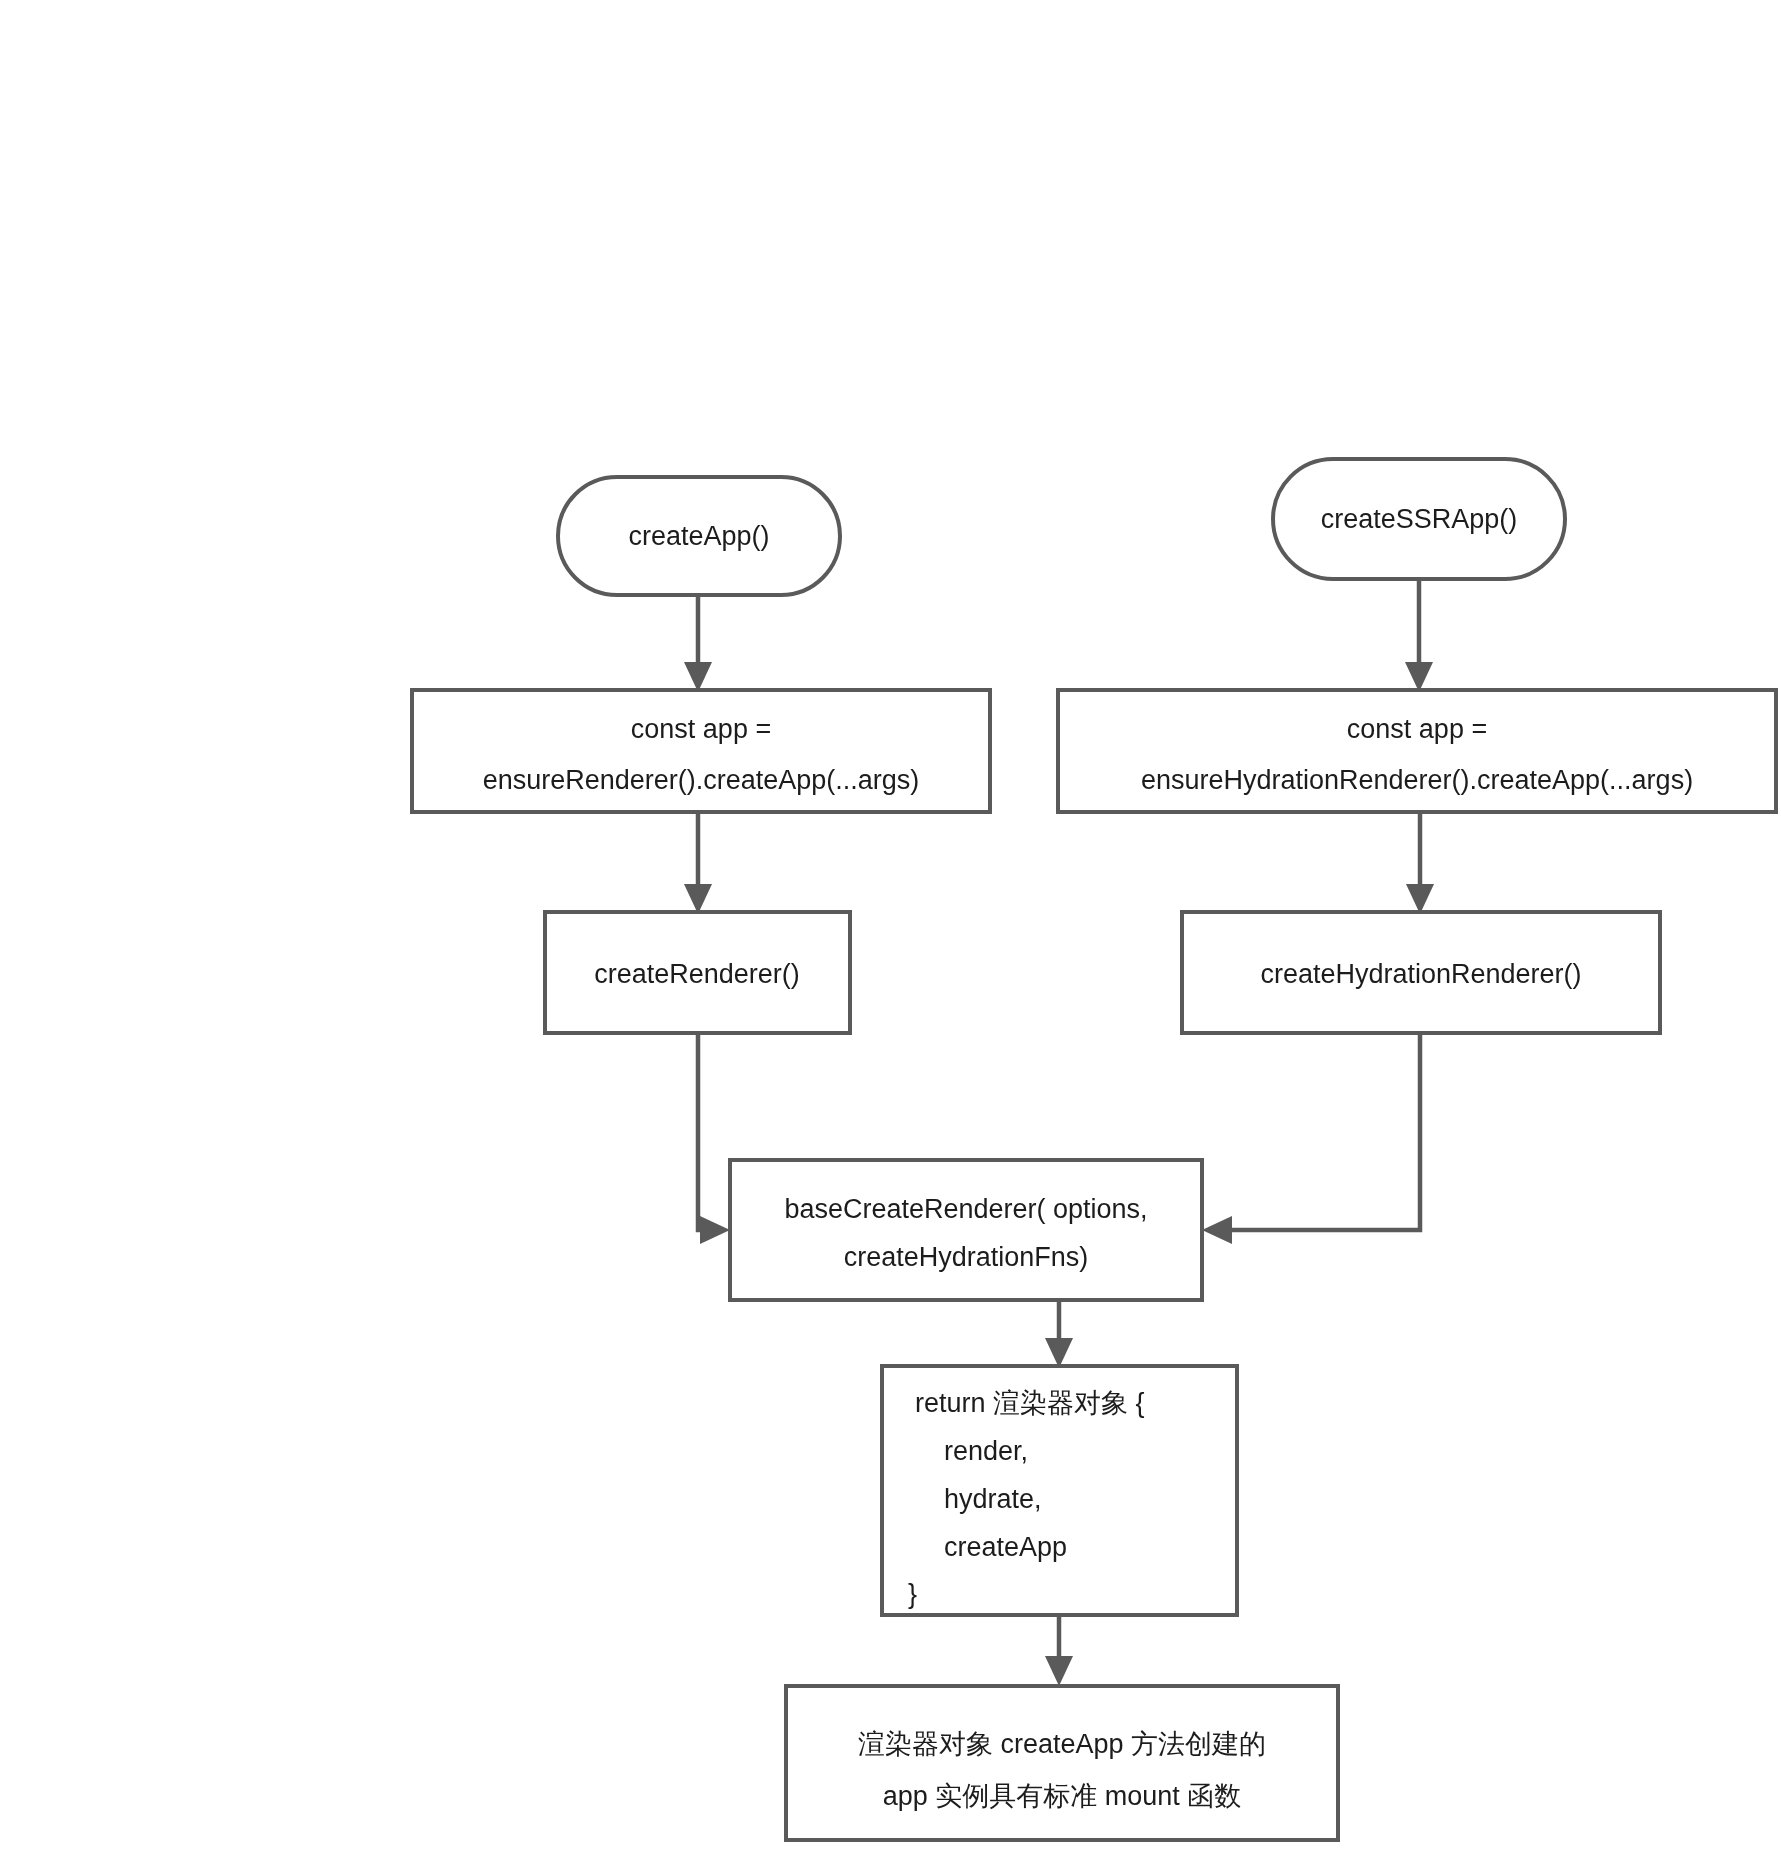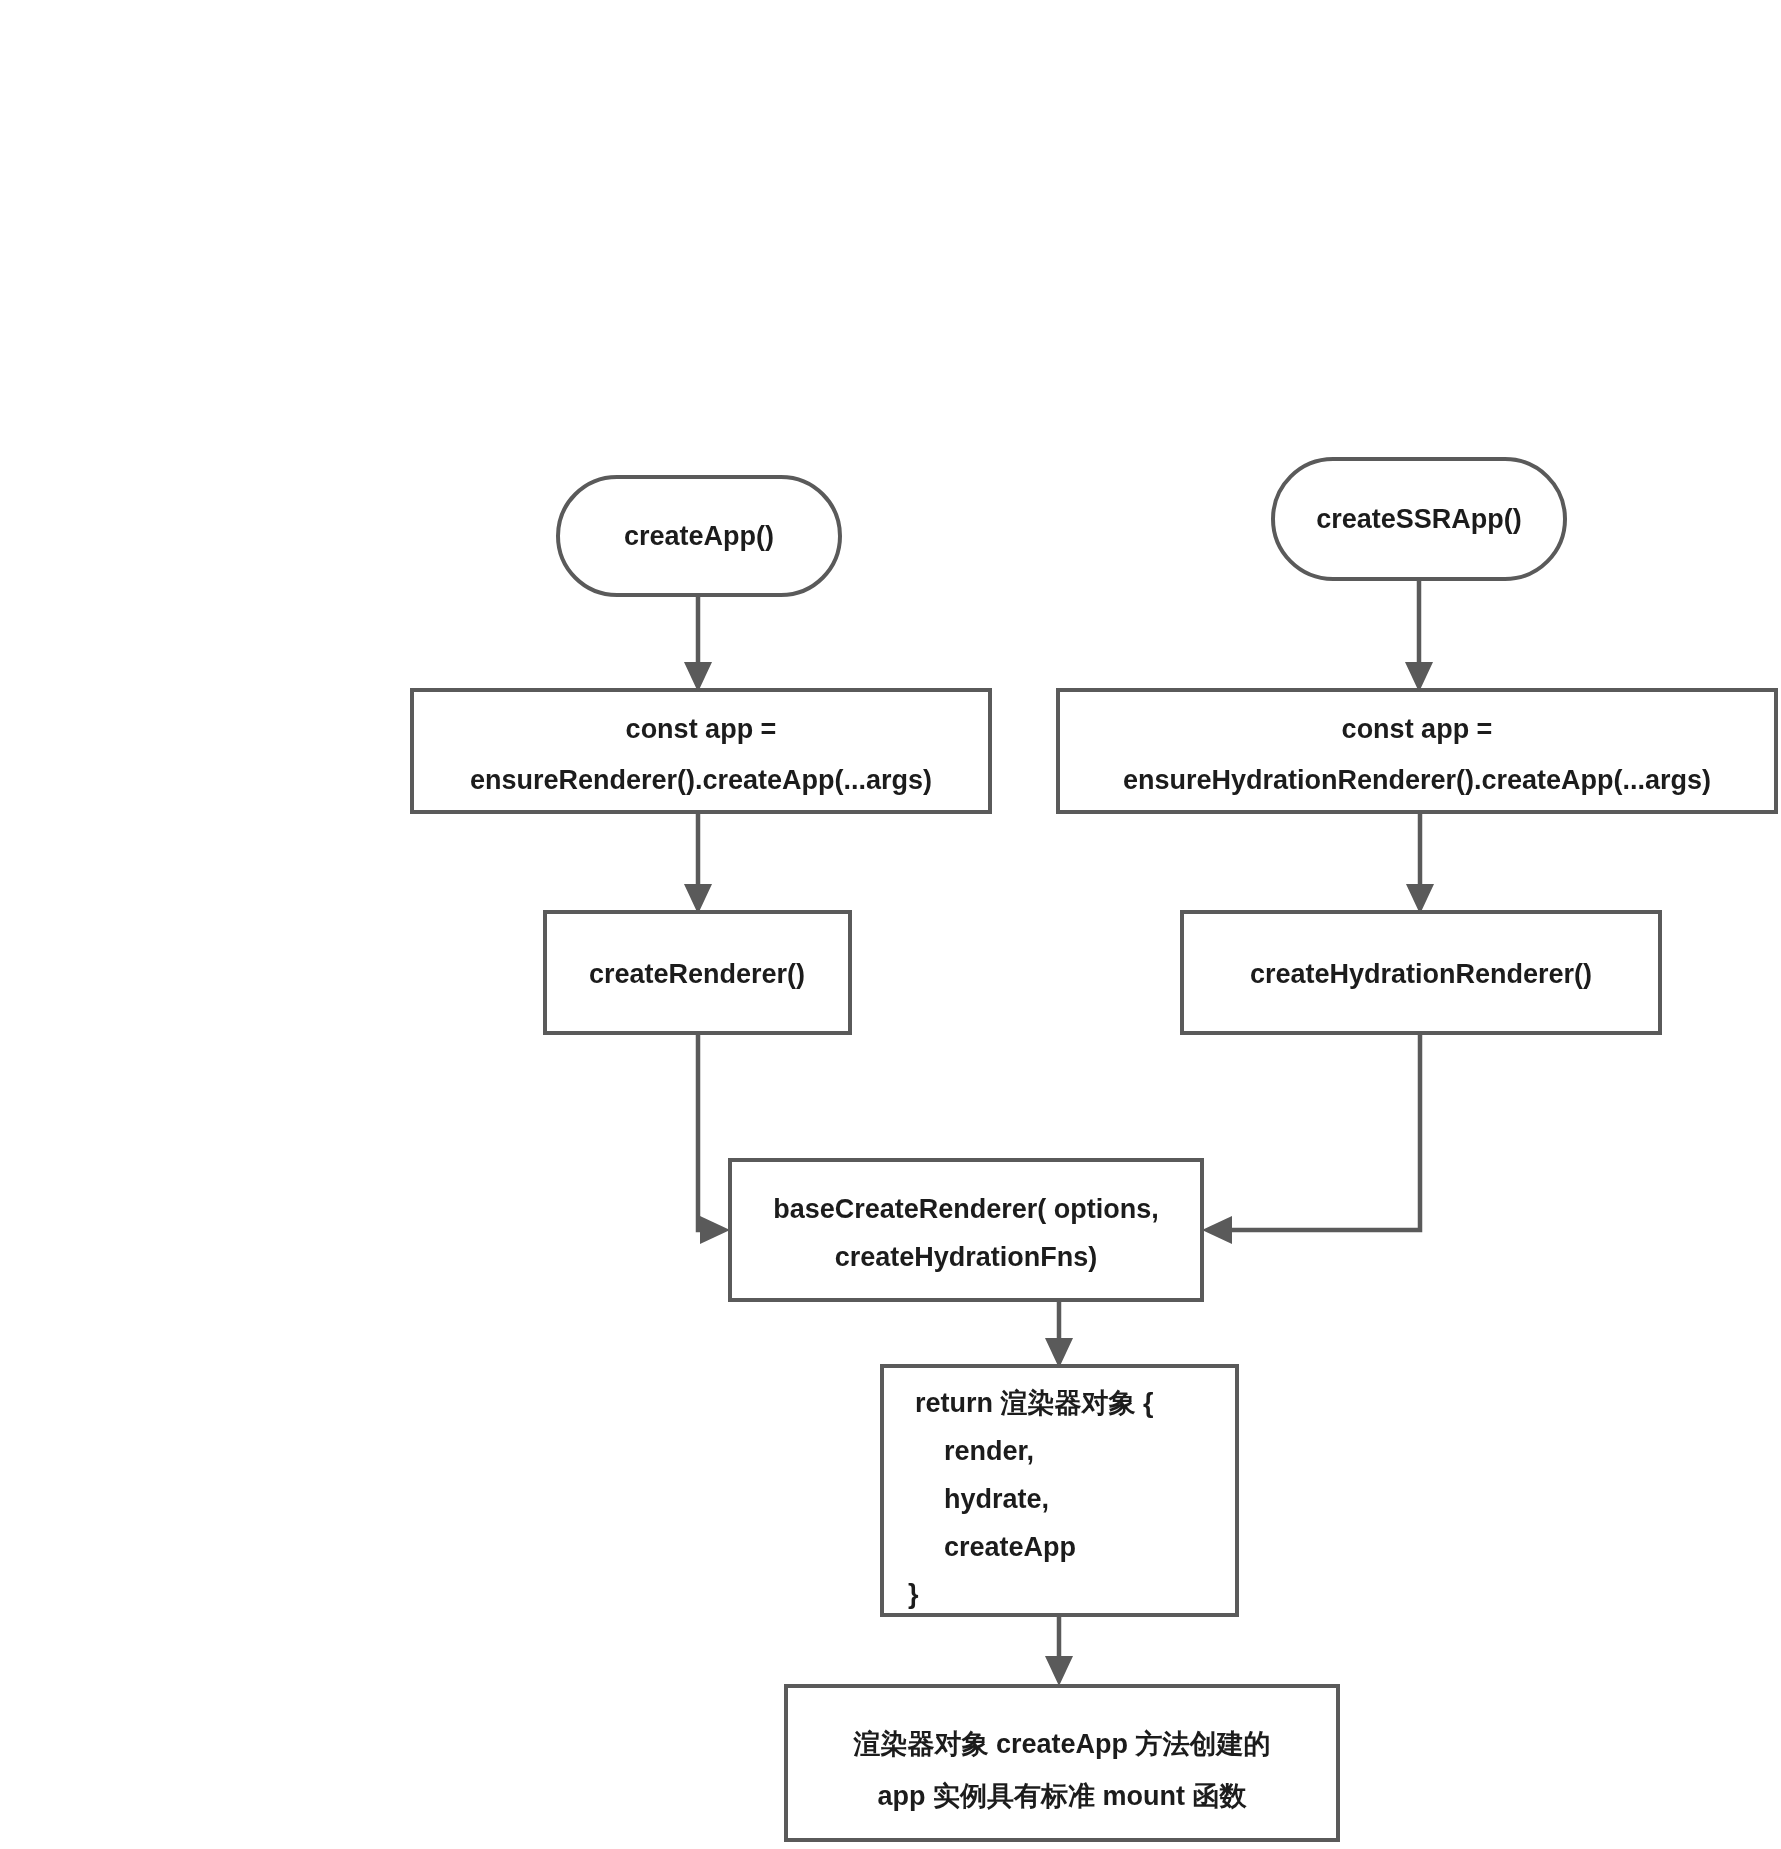--- a/index.html
+++ b/index.html
@@ -10,21 +10,20 @@
   body {
     width: 1781px;
     height: 1849px;
     font-family: "Liberation Sans", sans-serif;
     overflow: hidden;
   }
   #flow-root {
     position: relative;
     width: 1781px;
     height: 1849px;
-    font-weight: bold;
   }
   svg#flowchart {
     display: block;
     width: 1781px;
     height: 1849px;
   }
   .node-shape {
     fill: #ffffff;
     stroke: #5a5a5a;
     stroke-width: 4;

